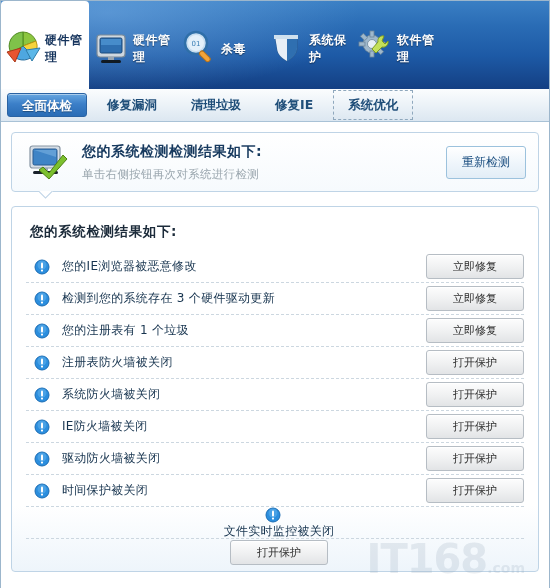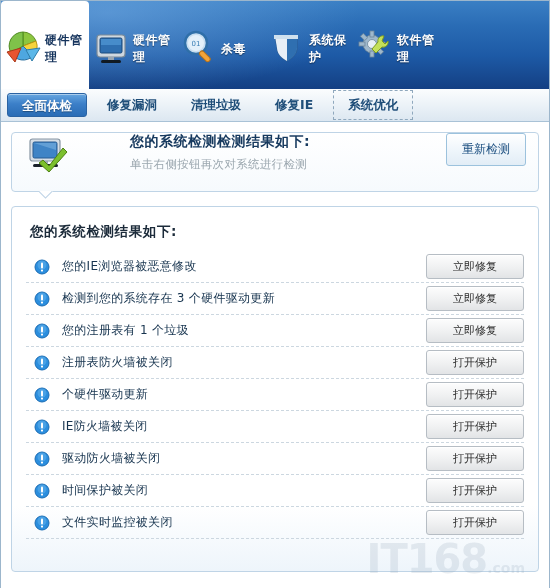--- a/index.html
+++ b/index.html
@@ -76,21 +76,21 @@
     background:#ffffff;
   }
 
   
   .summary-wrap{position:relative;}
   .summary{
     position:relative;
     height:60px;
     border:1px solid #bfd4e6;border-radius:4px;
     background:linear-gradient(180deg,#ffffff 0%,#f6fafd 100%);
-    display:flex;align-items:flex-start;padding:0 12px;box-sizing:border-box;gap:48px;
+    display:flex;align-items:center;padding:0 12px;box-sizing:border-box;
   }
   .summary .mon{width:48px;flex:0 0 48px;display:flex;align-items:center;justify-content:center;}
   .summary .txts{flex:1 1 auto;padding-left:10px;}
   .summary .t1{font-size:14px;font-weight:bold;color:#16395e;letter-spacing:.5px;}
   .summary .t2{font-size:11.5px;color:#9aa6ae;margin-top:6px;letter-spacing:.3px;}
   .rescan{
     flex:0 0 auto;
     padding:7px 15px;font-size:12px;color:#1c4f80;
     border:1px solid #9cc2dd;border-radius:3px;
     background:linear-gradient(180deg,#ffffff 0%,#eef5fb 55%,#e2edf6 100%);
@@ -118,21 +118,21 @@
   .results-title{
     font-size:13.5px;font-weight:bold;color:#1c2b3a;letter-spacing:.6px;
     margin:2px 0 10px 4px;
   }
   .row{
     display:flex;align-items:center;
     height:32px;
     border-bottom:1px dashed #ccd7e0;
     padding-left:8px;box-sizing:border-box;
   }
-  .row:last-child{border-bottom:1px dashed #ccd7e0;}
+  .row:last-child{border-bottom:1px dashed #ccd7e0;flex-direction:column;}
   .row .warn{flex:0 0 16px;width:16px;height:16px;margin-right:12px;}
   .row .msg{flex:1 1 auto;font-size:12px;color:#17344f;letter-spacing:.3px;}
   .row .act{
     flex:0 0 auto;
     width:96px;text-align:center;
     padding:4px 0;font-size:11px;color:#2c2c2c;
     border:1px solid #b6bdc4;border-radius:3px;
     background:linear-gradient(180deg,#fdfdfd 0%,#f0f1f2 52%,#e2e4e6 100%);
     cursor:pointer;box-shadow:inset 0 1px 0 #fff;
     white-space:nowrap;
@@ -317,21 +317,21 @@
 
       <div class="row">
         <span class="warn">
           <svg width="16" height="16" viewBox="0 0 16 16">
               <circle cx="8" cy="8" r="7" fill="#2b8ede" stroke="#1b6cb3" stroke-width="1"></circle>
               <circle cx="8" cy="6" r="4.5" fill="#57aae8" opacity=".7"></circle>
               <rect x="7" y="3.6" width="2" height="6" rx="1" fill="#fff"></rect>
               <circle cx="8" cy="11.6" r="1.1" fill="#fff"></circle>
             </svg>
         </span>
-        <span class="msg">个硬件驱动更新</span>
+        <span class="msg">系统防火墙被关闭</span>
         <span class="act">打开保护</span>
       </div>
 
       <div class="row">
         <span class="warn">
           <svg width="16" height="16" viewBox="0 0 16 16">
               <circle cx="8" cy="8" r="7" fill="#2b8ede" stroke="#1b6cb3" stroke-width="1"></circle>
               <circle cx="8" cy="6" r="4.5" fill="#57aae8" opacity=".7"></circle>
               <rect x="7" y="3.6" width="2" height="6" rx="1" fill="#fff"></rect>
               <circle cx="8" cy="11.6" r="1.1" fill="#fff"></circle>

